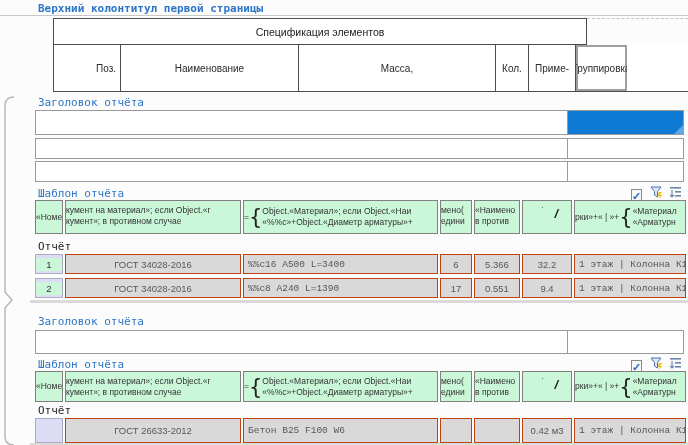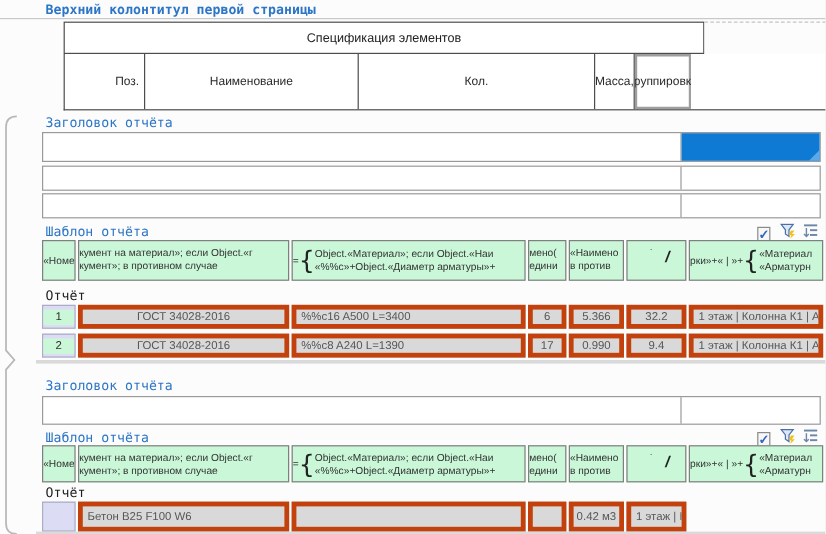--- a/index.html
+++ b/index.html
@@ -69,24 +69,24 @@
   .eq{flex:0 0 auto;}
   .tpl .slashcell{position:relative;}
   .tpl .slashcell .dash{position:absolute;top:1px;left:38%;color:#555;font-size:8px;}
   .tpl .slashcell .slash{
     position:absolute;top:7px;right:13px;font-style:italic;font-size:13px;
     font-weight:bold;color:#222;
   }
 
   
   .rep>div{
-    background:#d9d9d9;border:4px solid #c2410c;font-size:9.5px;color:#575757;
+    background:#d9d9d9;border:1px solid #c2410c;font-size:9.5px;color:#575757;
     display:flex;align-items:center;justify-content:center;white-space:nowrap;
   }
-  .rep>div.left{justify-content:flex-start;padding-left:4px;}
+  .rep>div.left{justify-content:flex-start;padding-left:4px;font-family:Liberation Mono, monospace;}
   .rep .pos{background:#dcdcf5;border:1px solid #acacc4;padding:0;justify-content:stretch;}
   .rep .pos .band{
     background:#c9f7d7;width:100%;text-align:center;font-size:9.5px;color:#2f2f2f;
     padding:1px 0;
   }
   .rep .pos.empty{background:#dcdcf5;}
 
   .strip{position:absolute;left:30px;width:658px;height:3px;background:#dadada;}
 
   
@@ -104,22 +104,23 @@
   <div class="hline" style="top:15px;"></div>
 
   <div class="spec">
     <div class="spec-top">
       <div class="title">Спецификация элементов</div>
       <div class="dashed"></div>
     </div>
     <div class="spec-hdr">
       <div>Поз.</div>
       <div>Наименование</div>
+      <div>Масса,</div>
       <div>Кол.</div>
-      <div>Масса,</div>
+      <div>Приме-</div>
       <div>Группировка</div>
     </div>
   </div>
 
   <svg class="bracket" width="16" height="352">
     <path d="M13 2 Q4 2 4 11 L4 197 L11 205 L4 213 L4 341 Q4 350 13 350" fill="none" stroke="#b8b8b8" stroke-width="1.5"></path>
   </svg>
 
   <div class="sec-label" style="top:96px;">Заголовок отчёта</div>
 
@@ -208,21 +209,21 @@
     <div>32.2</div>
     <div class="left">1 этаж | Колонна К1 | Армат</div>
   </div>
   <div class="cols rep" style="top:278px;height:20px;">
     <div class="pos">
       <span class="band">2</span>
       </div>
     <div>ГОСТ 34028-2016</div>
     <div class="left">%%c8 A240 L=1390</div>
     <div>17</div>
-    <div>0.990</div>
+    <div>0.551</div>
     <div>9.4</div>
     <div class="left">1 этаж | Колонна К1 | Армат</div>
   </div>
   <div class="strip" style="top:300px;"></div>
 
   <div class="sec-label" style="top:315px;">Заголовок отчёта</div>
   <div class="hdr-row" style="top:330px;height:24px;">
     <div class="lcell"></div>
     <div></div>
   </div>
@@ -285,20 +286,21 @@
       </div>
     </div>
   </div>
 
   <div class="sec-label dark" style="top:404px;">Отчёт</div>
 
   <div class="cols rep" style="top:418px;height:25px;">
     <div class="pos empty">
       <span></span>
       </div>
+    <div>ГОСТ 26633-2012</div>
     <div class="left">Бетон B25 F100 W6</div>
     <div></div>
     <div></div>
     <div>0.42 м3</div>
     <div class="left">1 этаж | Колонна К1 | Матер</div>
   </div>
   <div class="strip" style="top:443px;height:2px;"></div>
 
 </div>
 

